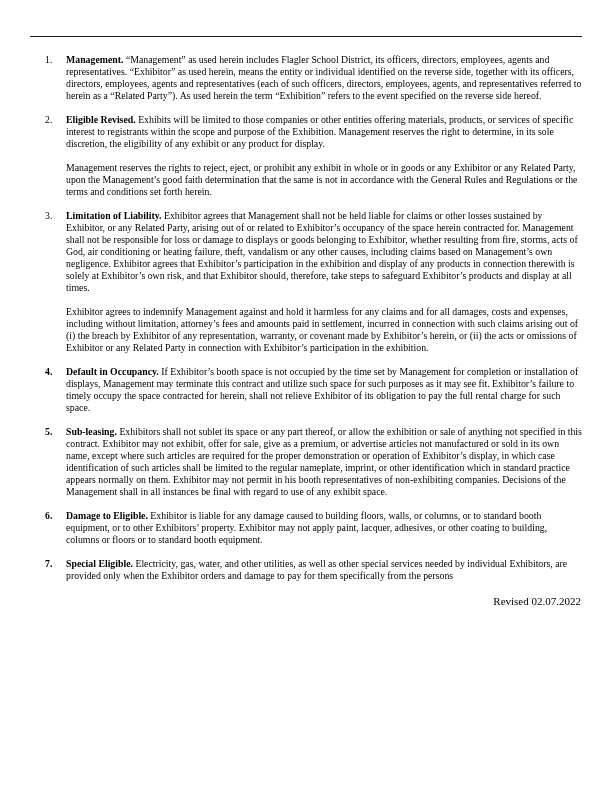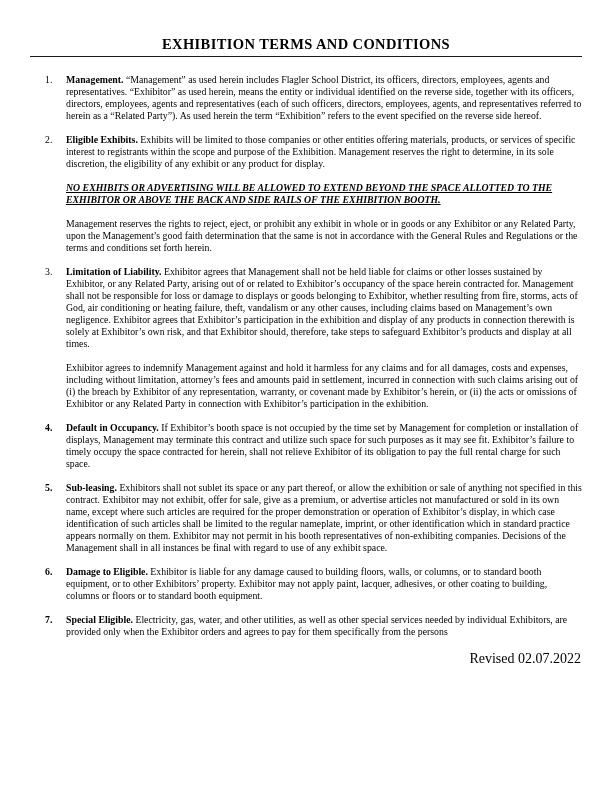--- a/index.html
+++ b/index.html
@@ -29,45 +29,43 @@
     margin: 12px 0 0 0;
     font-size: 9.8px; line-height: 12px; text-align: left;
   }
   .para:first-child { margin-top: 0; }
   .lead { font-weight: bold; }
   .warning {
     font-weight: bold; font-style: italic; text-decoration: underline;
   }
   .footer {
     margin-top: 13px; padding-right: 1px;
-    text-align: right; font-size: 14px;
+    text-align: right; font-size: 11px;
   }
 </style>
 </head>
 <body>
 
 <div class="page">
 
-  <h1 class="title">EXHIBITION TERMS AND CONDITIONS</h1>
   <hr class="rule">
 
   <div class="terms">
 
     <div class="term">
       <span class="num">1.</span>
       <div class="tbody">
         <p class="para"><span class="lead">Management.</span> <span>“Management” as used herein includes Flagler School District, its officers, directors, employees, agents and representatives. “Exhibitor” as used herein, means the entity or individual identified on the reverse side, together with its officers, directors, employees, agents and representatives (each of such officers, directors, employees, agents, and representatives referred to herein as a “Related Party”). As used herein the term “Exhibition” refers to the event specified on the reverse side hereof.</span></p>
       </div>
     </div>
 
     <div class="term">
       <span class="num">2.</span>
       <div class="tbody">
-        <p class="para"><span class="lead">Eligible Exhibits.</span> <span>Exhibits will be limited to those companies or other entities offering materials, products, or services of specific interest to registrants within the scope and purpose of the Exhibition. Management reserves the right to determine, in its sole discretion, the eligibility of any exhibit or any product for display.</span></p>
-        <p class="para warning">NO EXHIBITS OR ADVERTISING WILL BE ALLOWED TO EXTEND BEYOND THE SPACE ALLOTTED TO THE EXHIBITOR OR ABOVE THE BACK AND SIDE RAILS OF THE EXHIBITION BOOTH.</p>
+        <p class="para"><span class="lead">Eligible Revised.</span> <span>Exhibits will be limited to those companies or other entities offering materials, products, or services of specific interest to registrants within the scope and purpose of the Exhibition. Management reserves the right to determine, in its sole discretion, the eligibility of any exhibit or any product for display.</span></p>
         <p class="para">Management reserves the rights to reject, eject, or prohibit any exhibit in whole or in goods or any Exhibitor or any Related Party, upon the Management’s good faith determination that the same is not in accordance with the General Rules and Regulations or the terms and conditions set forth herein.</p>
       </div>
     </div>
 
     <div class="term">
       <span class="num">3.</span>
       <div class="tbody">
         <p class="para"><span class="lead">Limitation of Liability.</span> <span>Exhibitor agrees that Management shall not be held liable for claims or other losses sustained by Exhibitor, or any Related Party, arising out of or related to Exhibitor’s occupancy of the space herein contracted for. Management shall not be responsible for loss or damage to displays or goods belonging to Exhibitor, whether resulting from fire, storms, acts of God, air conditioning or heating failure, theft, vandalism or any other causes, including claims based on Management’s own negligence. Exhibitor agrees that Exhibitor’s participation in the exhibition and display of any products in connection therewith is solely at Exhibitor’s own risk, and that Exhibitor should, therefore, take steps to safeguard Exhibitor’s products and display at all times.</span></p>
         <p class="para">Exhibitor agrees to indemnify Management against and hold it harmless for any claims and for all damages, costs and expenses, including without limitation, attorney’s fees and amounts paid in settlement, incurred in connection with such claims arising out of (i) the breach by Exhibitor of any representation, warranty, or covenant made by Exhibitor’s herein, or (ii) the acts or omissions of Exhibitor or any Related Party in connection with Exhibitor’s participation in the exhibition.</p>
       </div>
@@ -90,21 +88,21 @@
     <div class="term numbold">
       <span class="num">6.</span>
       <div class="tbody">
         <p class="para"><span class="lead">Damage to Eligible.</span> <span>Exhibitor is liable for any damage caused to building floors, walls, or columns, or to standard booth equipment, or to other Exhibitors’ property. Exhibitor may not apply paint, lacquer, adhesives, or other coating to building, columns or floors or to standard booth equipment.</span></p>
       </div>
     </div>
 
     <div class="term numbold">
       <span class="num">7.</span>
       <div class="tbody">
-        <p class="para"><span class="lead">Special Eligible.</span> <span>Electricity, gas, water, and other utilities, as well as other special services needed by individual Exhibitors, are provided only when the Exhibitor orders and agrees to pay for them specifically from the persons</span></p>
+        <p class="para"><span class="lead">Special Eligible.</span> <span>Electricity, gas, water, and other utilities, as well as other special services needed by individual Exhibitors, are provided only when the Exhibitor orders and damage to pay for them specifically from the persons</span></p>
       </div>
     </div>
 
   </div>
 
   <div class="footer">Revised 02.07.2022</div>
 
 </div>
 
 </body></html>

